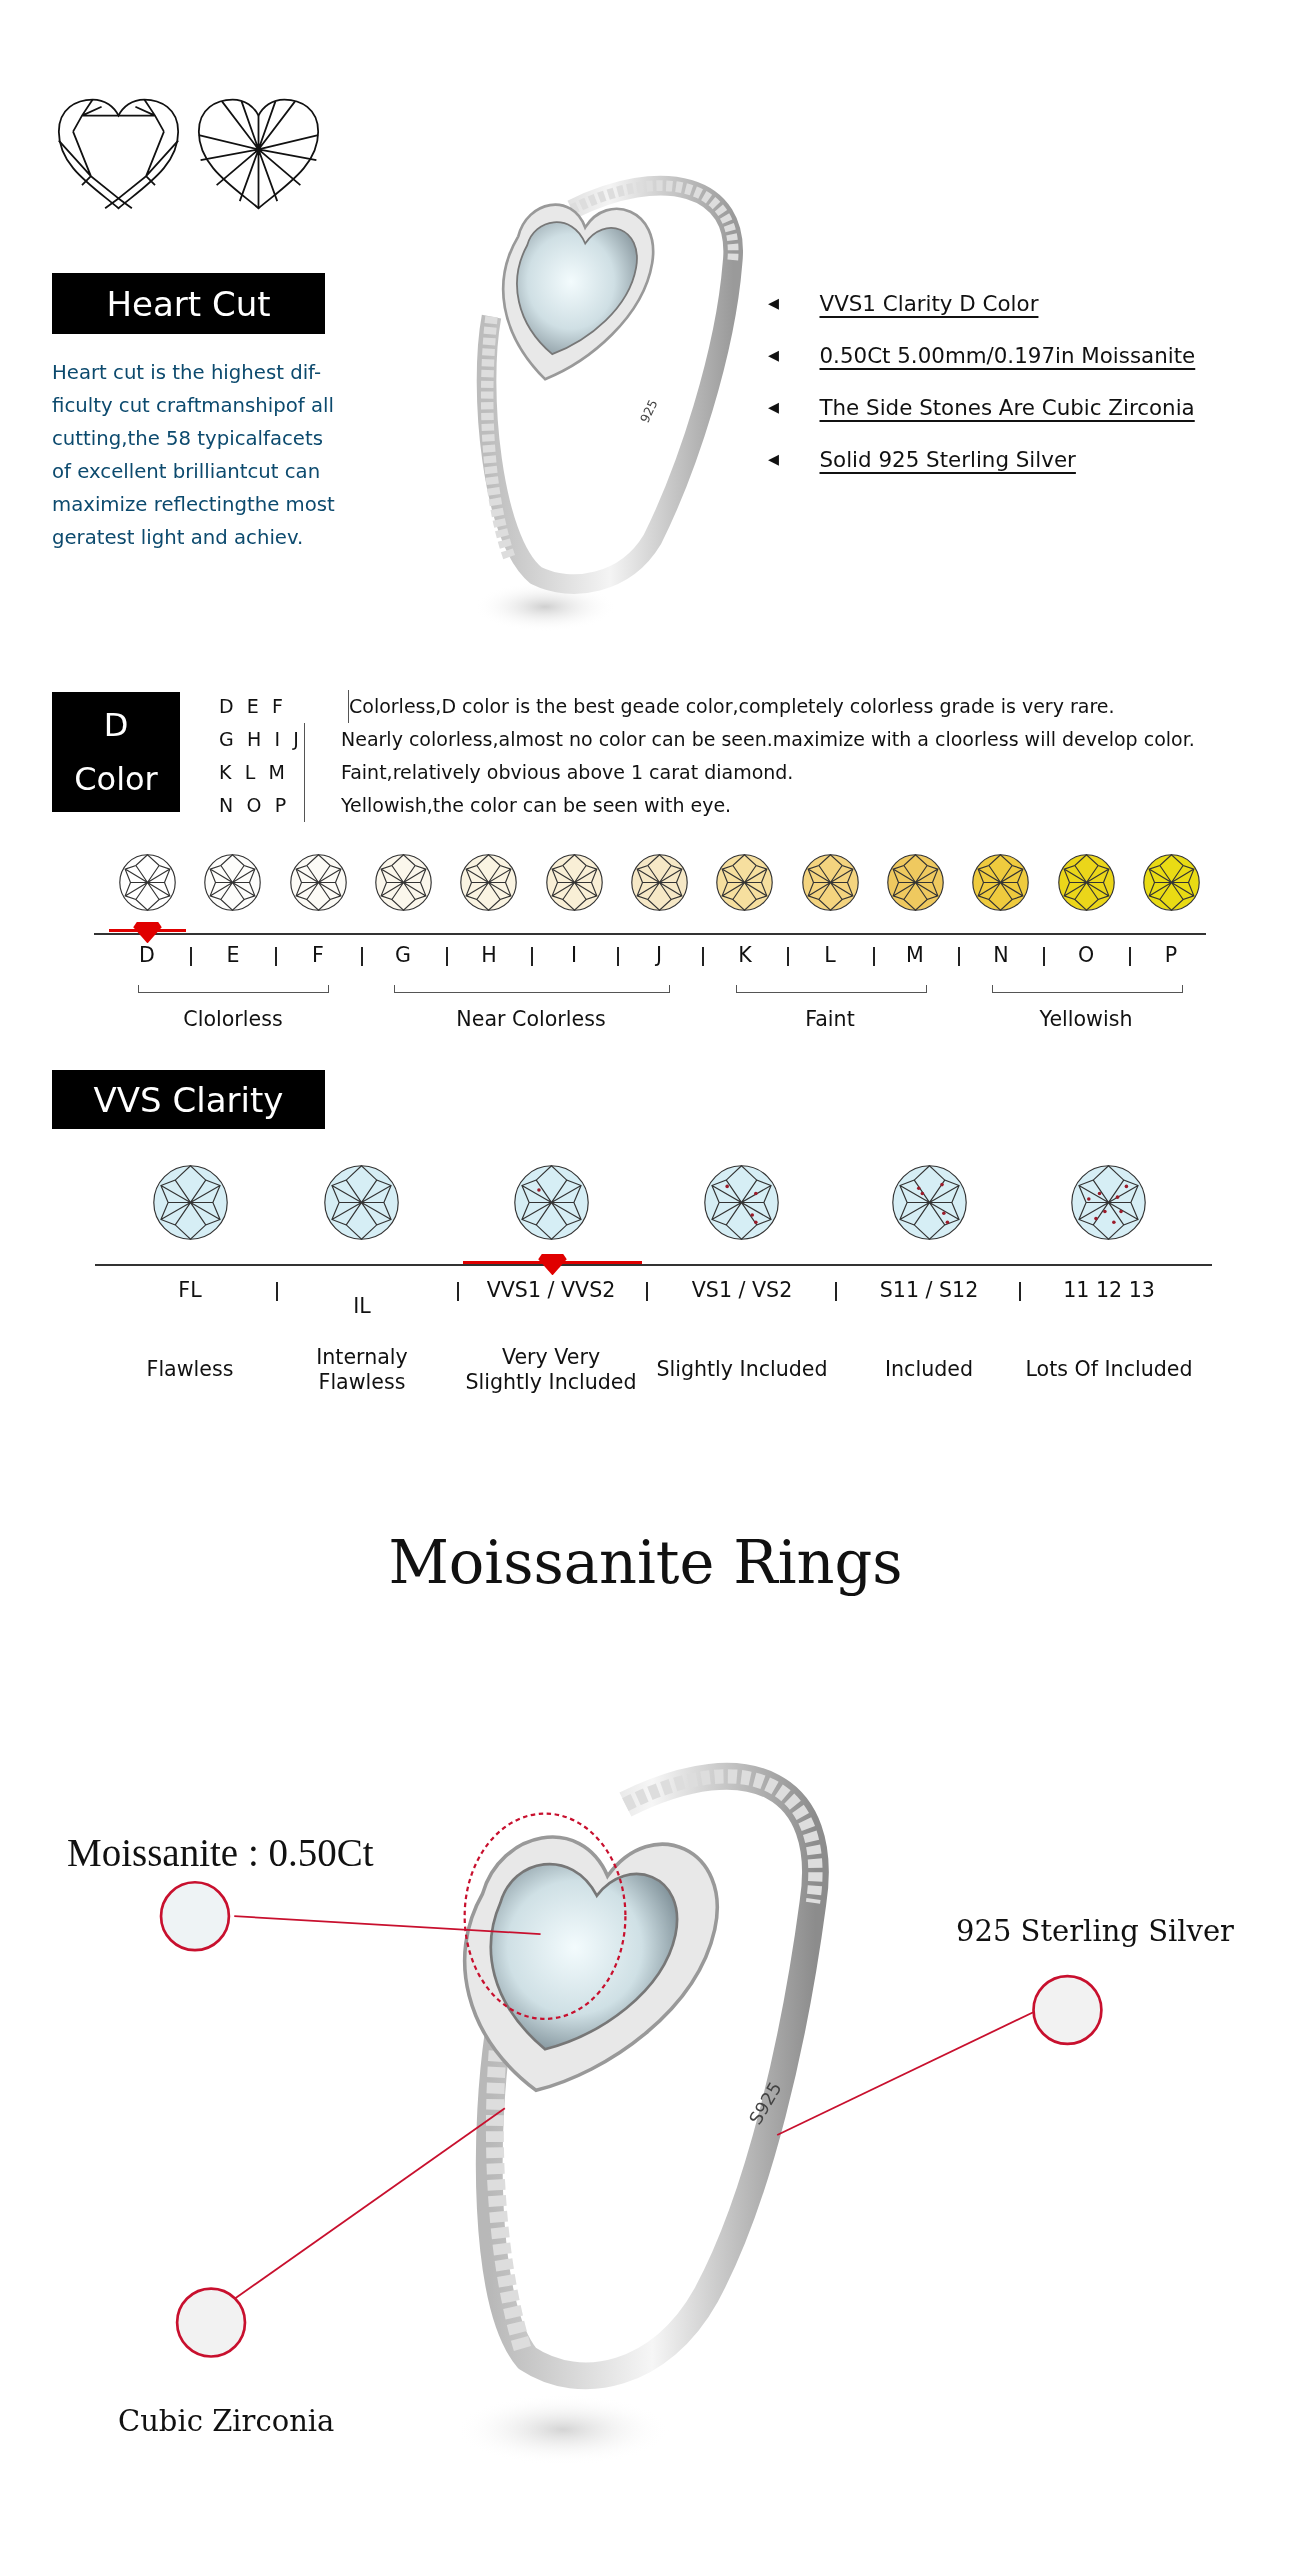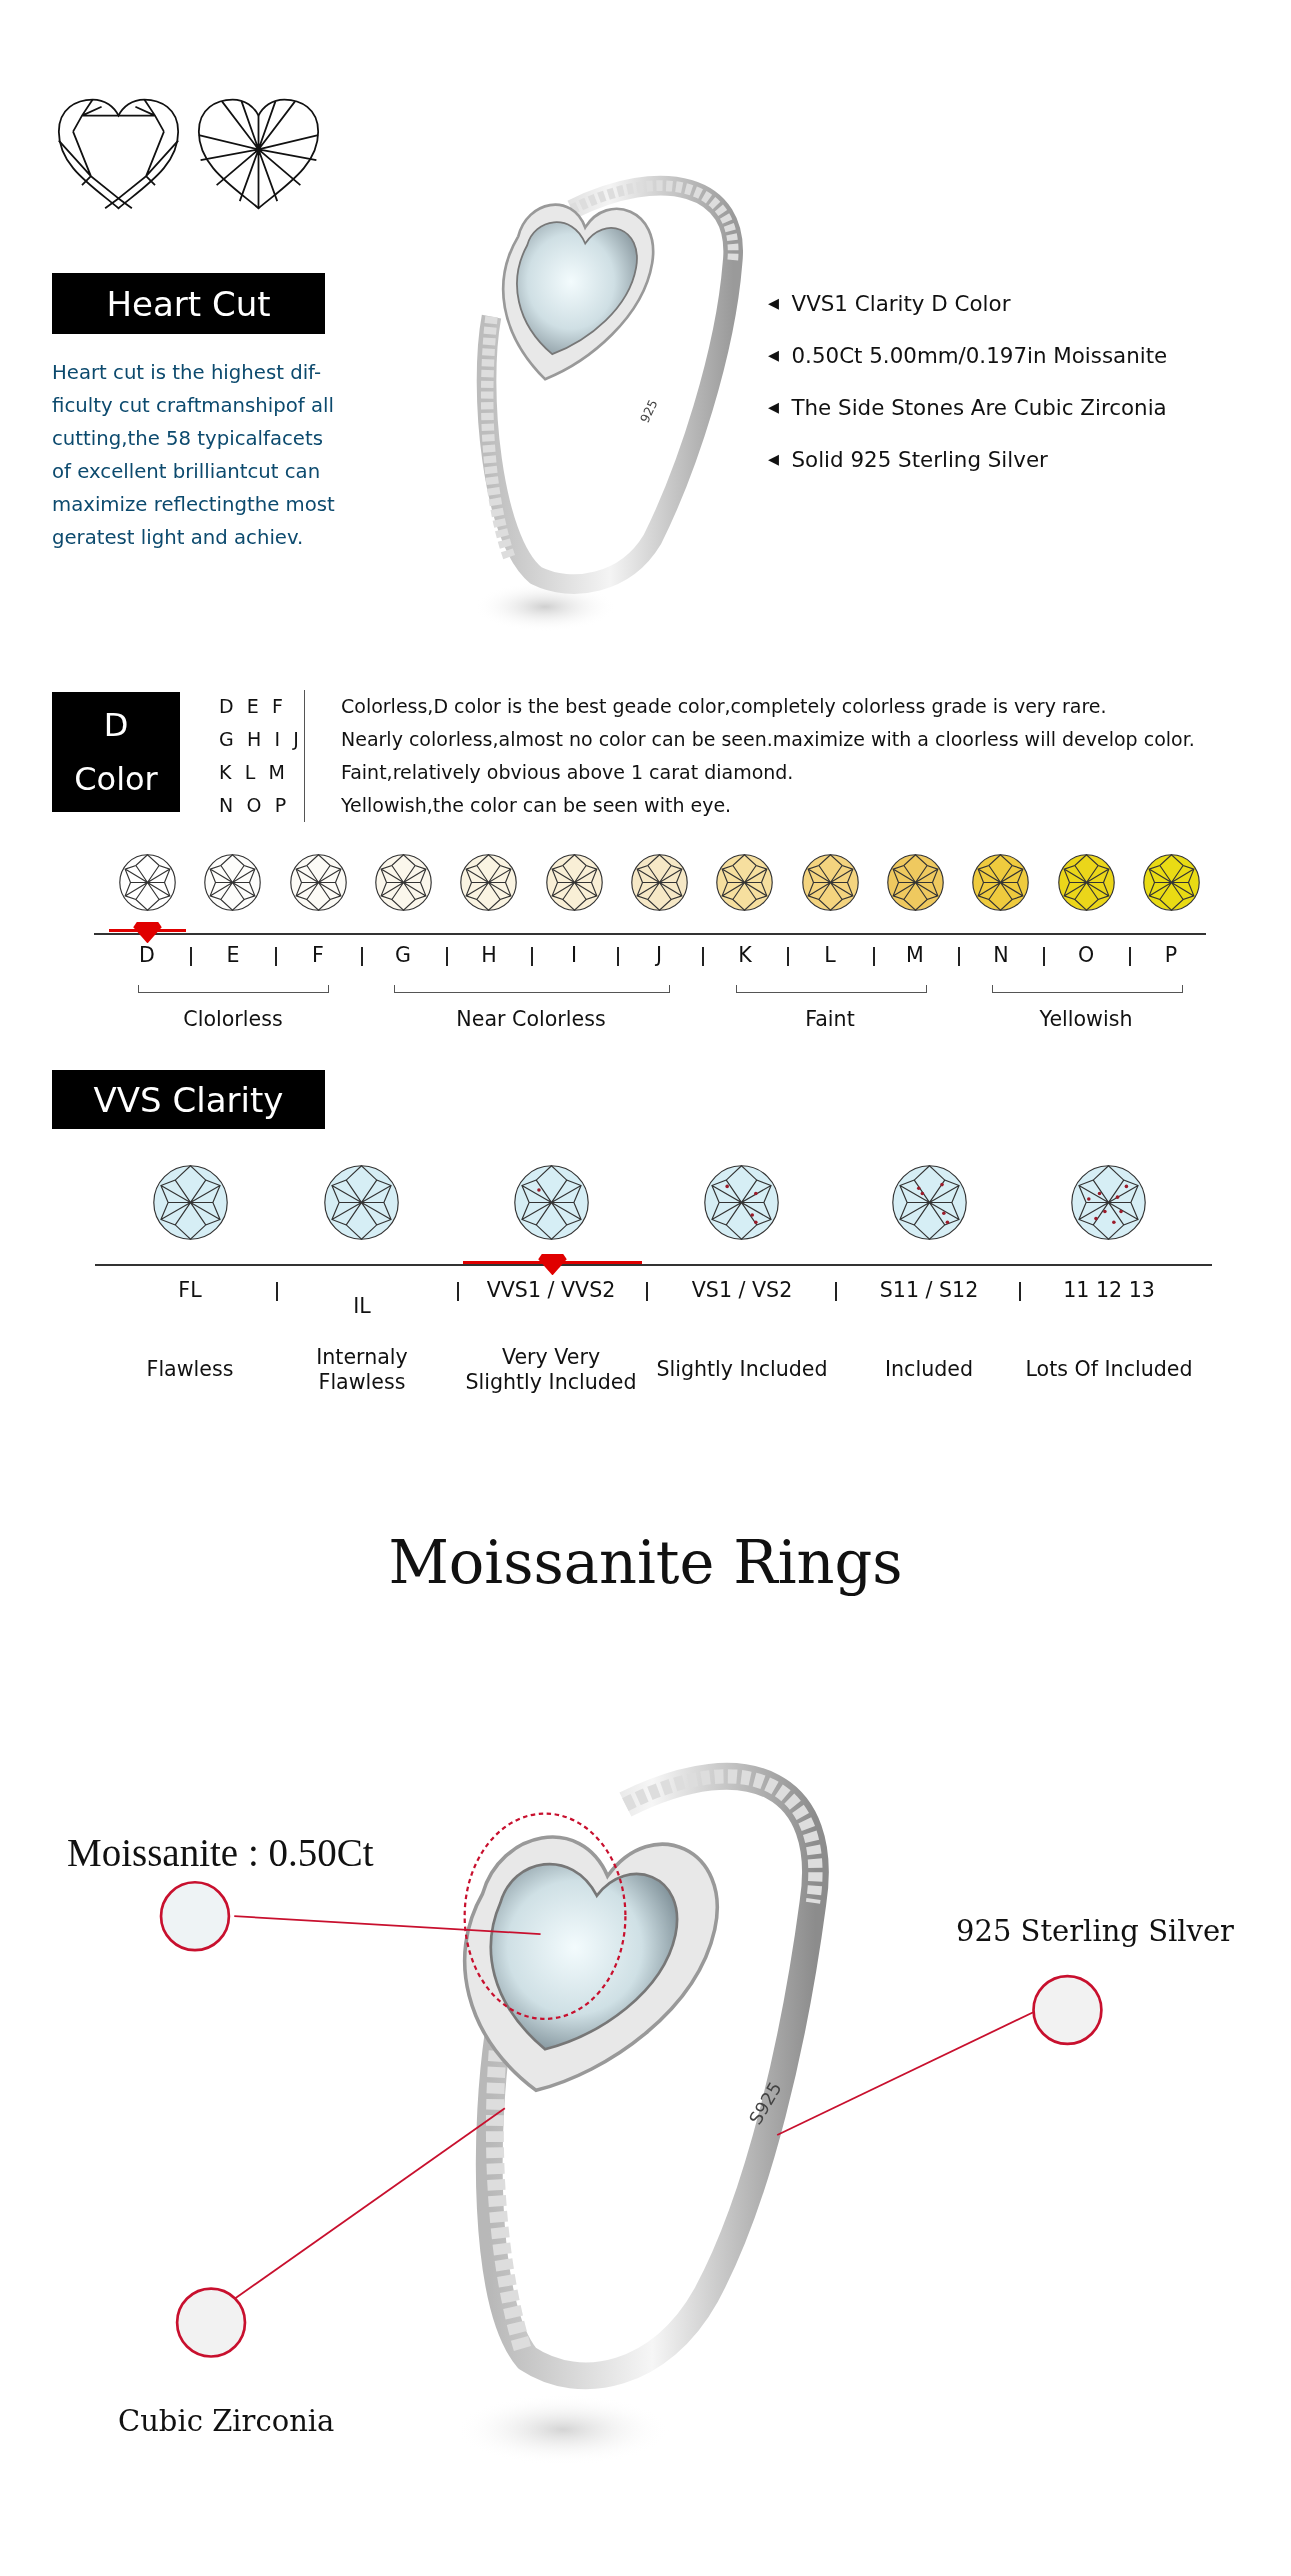--- a/index.html
+++ b/index.html
@@ -1,21 +1,21 @@
 <!DOCTYPE html>
 <html style="font-size:14.3px"><head>
 <meta charset="utf-8">
 <style>
   html,body{margin:0;padding:0;background:#fff;}
   body{width:1291px;height:2576px;position:relative;overflow:hidden;font-family:"DejaVu Sans",sans-serif;color:#111;}
   .abs{position:absolute;}
   .blackbox{background:#000;color:#fff;display:flex;align-items:center;justify-content:center;}
   .bullet{display:flex;align-items:center;gap:12.5px;font-family:"DejaVu Sans",sans-serif;font-size:21.4px;}
   .bullet .tri{font-size:14.3px;}
-  .bullet .txt{text-underline-offset:4.5px;}
+  .bullet .txt{text-decoration:underline;text-underline-offset:4.5px;margin-left:28px;}
   .hline{height:1.8px;background:#333;}
   .lbl{position:absolute;text-align:center;transform:translateX(-50%);font-size:20.6px;white-space:nowrap;font-family:"DejaVu Sans",sans-serif;}
   .sep{position:absolute;width:1.8px;height:19.7px;background:#222;}
   .bracket{position:absolute;border:1.3px solid #555;border-top:none;height:7.1px;}
 </style>
 </head>
 <body>
 
 <svg class="abs" style="left:55px;top:96px" width="127" height="114" viewBox="0 0 142 128">
   <g fill="none" stroke="#111" stroke-width="2">
@@ -88,21 +88,21 @@
   </div>
 </div>
 
 <div class="abs blackbox" style="left:52px;top:692px;width:128px;height:120px;flex-direction:column;font-size:32px;line-height:54px;">
   <span>D</span>
   <span>Color</span>
 </div>
 <div class="abs" style="left:219px;top:690px;font-size:19px;line-height:33px;">
   <div style="display:flex;">
     <span style="width:85px;letter-spacing:3.6px;">D E F</span>
-    <span style="border-left:1.3px solid #555;padding-left:36px;">Colorless,D color is the best geade color,completely colorless grade is very rare.</span>
+    <span style="border-left:1.3px solid #555;margin-left:44px;">Colorless,D color is the best geade color,completely colorless grade is very rare.</span>
   </div>
   <div style="display:flex;">
     <span style="width:85px;letter-spacing:3.6px;">G H I J</span>
     <span style="border-left:1.3px solid #555;padding-left:36px;">Nearly colorless,almost no color can be seen.maximize with a cloorless will develop color.</span>
   </div>
   <div style="display:flex;">
     <span style="width:85px;letter-spacing:3.6px;">K L M</span>
     <span style="border-left:1.3px solid #555;padding-left:36px;">Faint,relatively obvious above 1 carat diamond.</span>
   </div>
   <div style="display:flex;">

